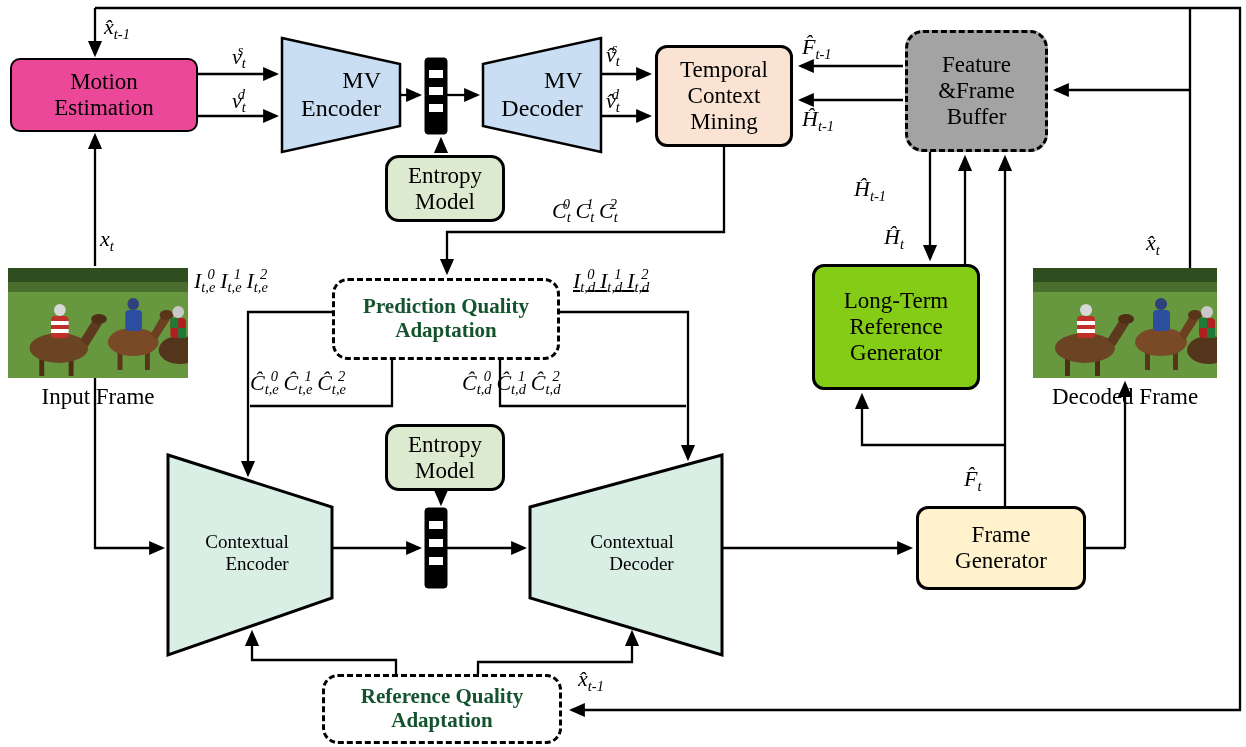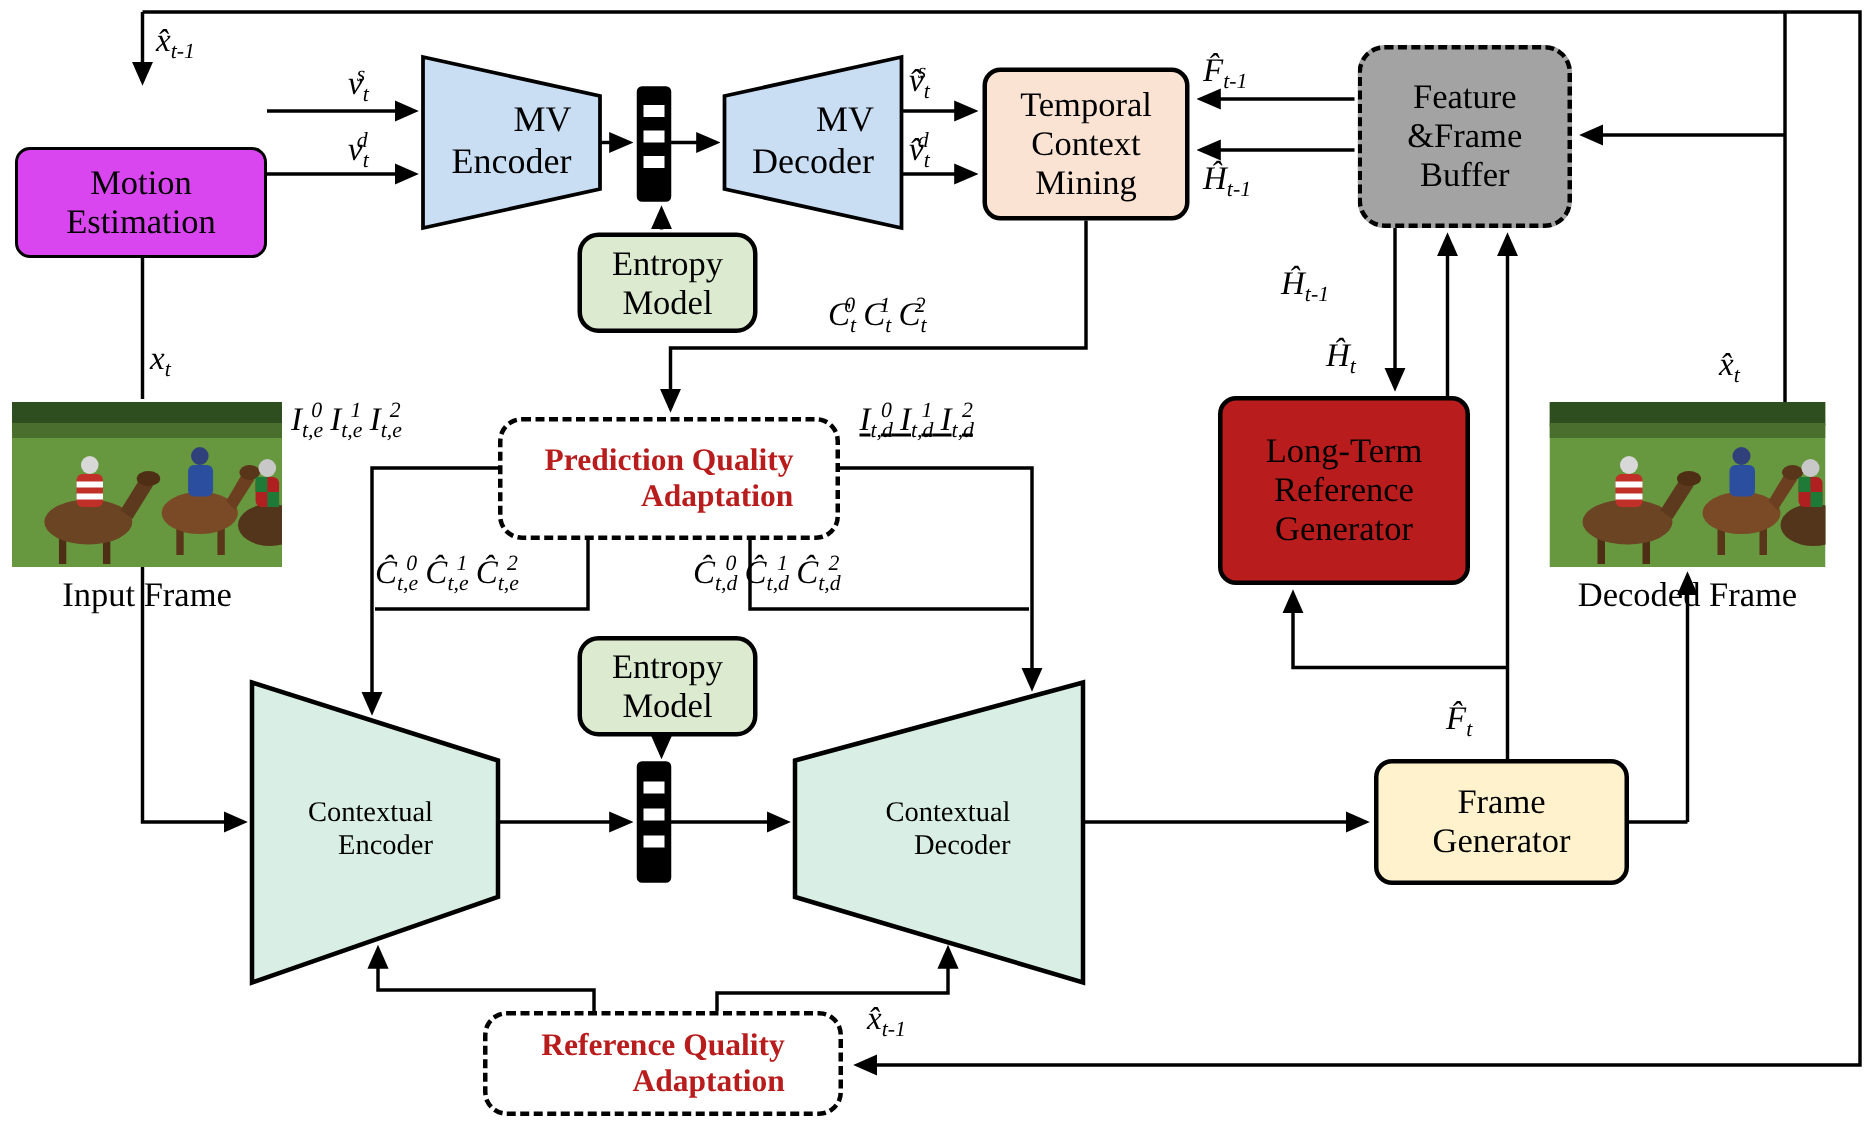--- a/index.html
+++ b/index.html
@@ -5,21 +5,21 @@
   html,body{margin:0;padding:0;background:#fff;}
   .fig{position:relative;width:1246px;height:747px;background:#fff;overflow:hidden;
        font-family:"Liberation Serif",serif;color:#000;}
   .layer{position:absolute;left:0;top:0;}
   .node{position:absolute;box-sizing:border-box;display:flex;align-items:center;justify-content:center;
         text-align:center;border:2.5px solid #000;border-radius:10px;background:#fff;
         font-size:23px;line-height:1.12;}
   .node .lbl{white-space:pre-line;}
   .thick{border-width:3px;border-radius:12px;}
   .dashedbox{border-style:dashed;border-width:3px;border-radius:16px;}
-  .adapt{color:#b91c1c;font-weight:bold;font-size:21px;text-align:right;}
+  .adapt{color:#14532d;font-weight:bold;font-size:21px;}
   .traplabel{position:absolute;display:flex;align-items:center;justify-content:center;text-align:right;
              font-size:24px;line-height:1.15;background:transparent;}
   .traplabel .lbl{white-space:pre-line;}
   .big{font-size:19px;font-family:Liberation Serif, serif;}
   .mlabel{position:absolute;font-style:italic;font-size:22px;white-space:nowrap;}
   .mlabel sub{font-size:66%;font-style:italic;vertical-align:-0.32em;}
   .mlabel sup{font-size:66%;font-style:italic;vertical-align:0.6em;}
   .mlabel sub + sup{margin-left:-0.55em;}
   .caption{position:absolute;text-align:center;font-size:23px;}
   .photo{position:absolute;}
@@ -122,21 +122,21 @@
       </g>
       <g>
         <rect x="425" y="508" width="22" height="80" rx="3" fill="#000" stroke="#000"></rect>
         <rect x="429" y="521" width="14" height="8" fill="#fff"></rect>
         <rect x="429" y="539" width="14" height="8" fill="#fff"></rect>
         <rect x="429" y="557" width="14" height="8" fill="#fff"></rect>
       </g>
     </g>
   </svg>
 
-  <div class="node" style="left:10px;top:58px;width:168px;height:74px;background:#d946ef;margin-top:40px;">
+  <div class="node" style="left:10px;top:58px;width:188px;height:74px;background:#ec4899;">
     <span class="lbl">Motion
 Estimation</span>
   </div>
 
   <div class="node thick" style="left:385px;top:155px;width:120px;height:67px;background:#DCEAD0;border-radius:14px;">
     <span class="lbl">Entropy
 Model</span>
   </div>
 
   <div class="node thick" style="left:655px;top:45px;width:138px;height:102px;background:#FAE3D3;">
@@ -149,21 +149,21 @@
     <span class="lbl">Feature
 &amp;Frame
 Buffer</span>
   </div>
 
   <div class="node dashedbox adapt" style="left:332px;top:278px;width:228px;height:82px;background:#fff;">
     <span class="lbl">Prediction Quality
 Adaptation</span>
   </div>
 
-  <div class="node thick" style="left:812px;top:264px;width:168px;height:126px;background:#b91c1c;text-align:center;">
+  <div class="node thick" style="left:812px;top:264px;width:168px;height:126px;background:#84cc16;text-align:center;">
     <span class="lbl">Long-Term
 Reference
 Generator</span>
   </div>
 
   <div class="node thick" style="left:385px;top:424px;width:120px;height:67px;background:#DCEAD0;border-radius:14px;">
     <span class="lbl">Entropy
 Model</span>
   </div>
 

